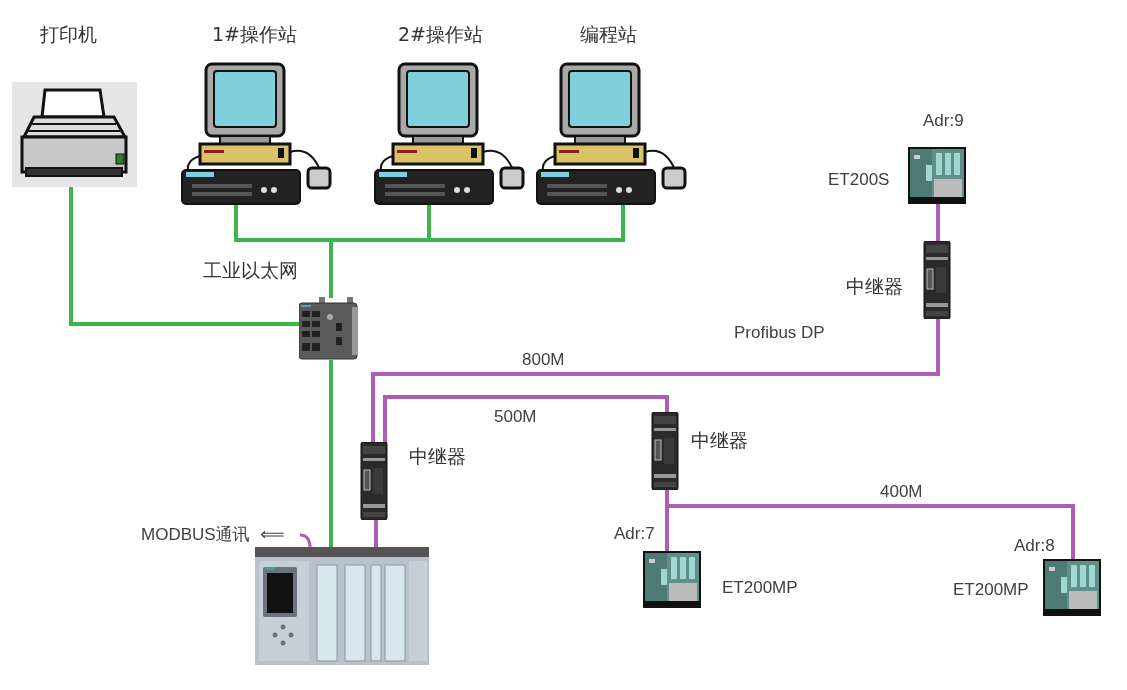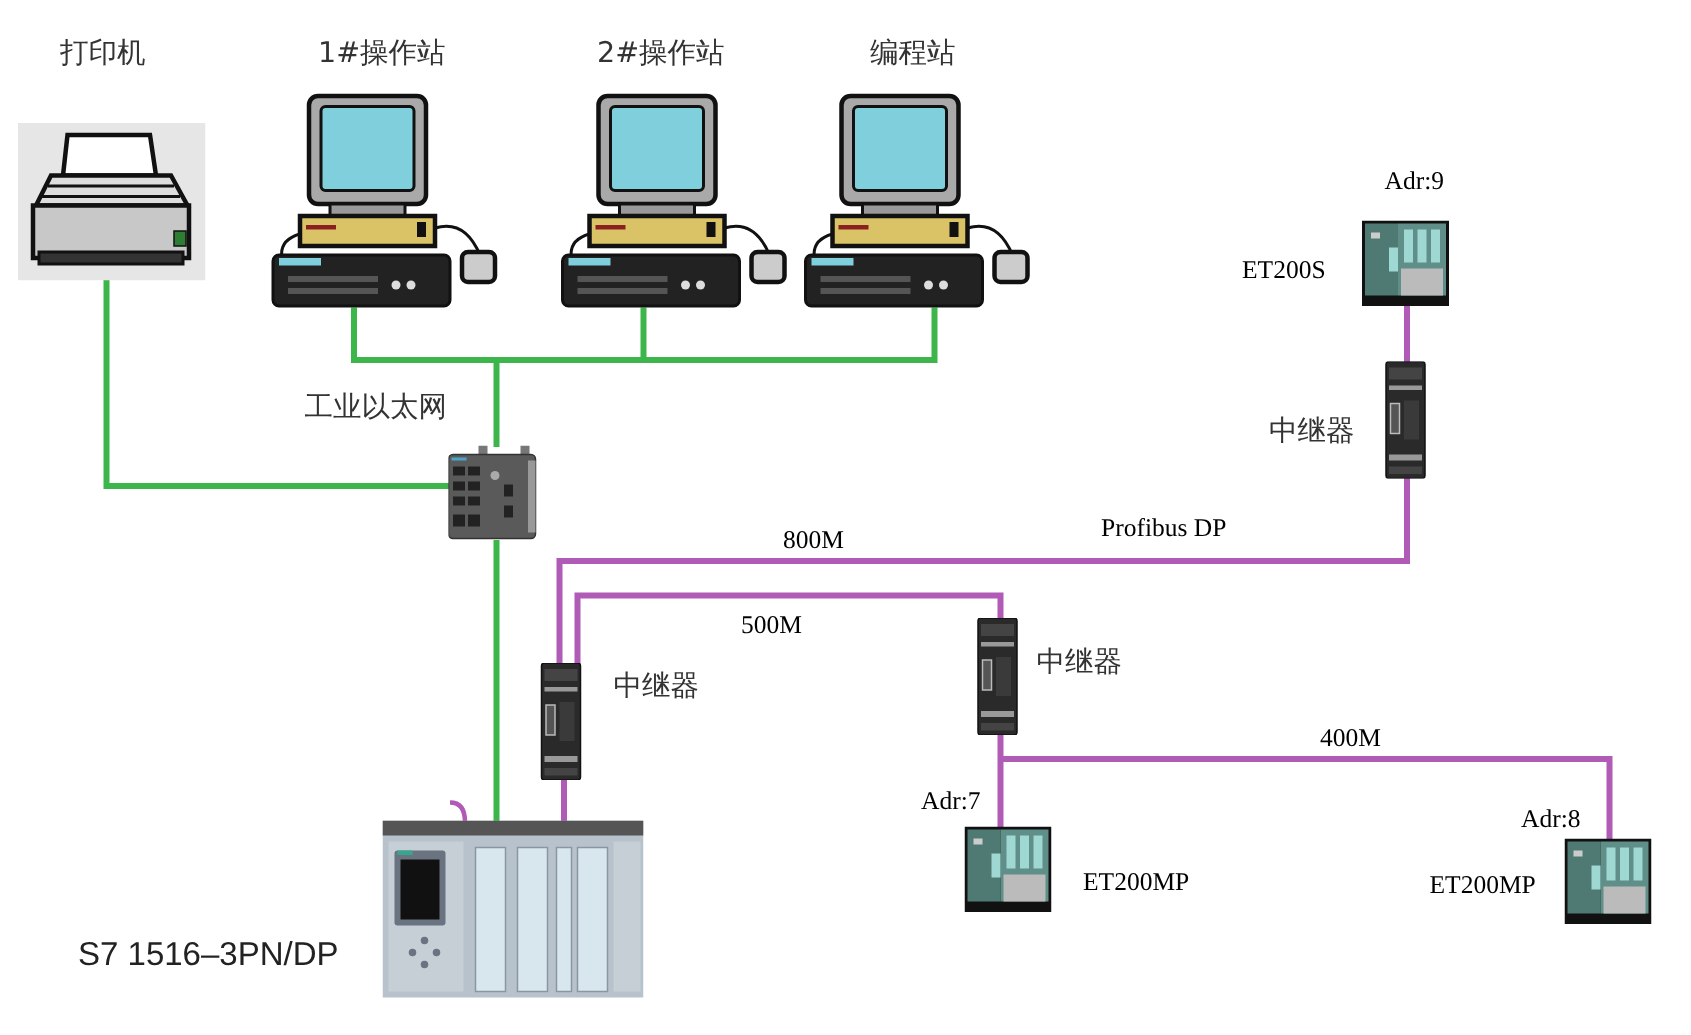--- a/index.html
+++ b/index.html
@@ -1,21 +1,21 @@
 <!DOCTYPE html>
 <html><head>
 <meta charset="utf-8">
 <style>
   html, body { margin:0; padding:0; background:#ffffff; }
   body { width:1127px; height:690px; position:relative; overflow:hidden;
          font-family:"DejaVu Sans", sans-serif; }
   #stage { position:absolute; left:0; top:0; width:1127px; height:682px; }
   .lbl { position:absolute; white-space:nowrap; color:#222; }
   .cn { font-family:"DejaVu Sans", sans-serif; font-size:19px; color:#333; }
-  .serif { font-family:Liberation Serif, serif; font-size:17px; color:#000000; }
+  .serif { font-family:Liberation Sans, sans-serif; font-size:17px; color:#404040; }
   .sans-big { font-family:"Liberation Sans", sans-serif; font-size:22px; color:#222; }
   .dev { position:absolute; }
 </style>
 </head>
 <body>
 
 <div id="stage">
 
   <svg width="1127" height="690" style="position:absolute;left:0;top:0">
     <g fill="none" stroke="#3cb54a" stroke-width="4">
@@ -121,21 +121,21 @@
       <rect x="2" y="0" width="26" height="78" rx="2" fill="#2a2a2a" stroke="#111"></rect>
       <rect x="4" y="4" width="22" height="8" fill="#444"></rect>
       <rect x="4" y="16" width="22" height="3" fill="#999"></rect>
       <rect x="5" y="28" width="6" height="20" fill="#555" stroke="#bbb" stroke-width="1"></rect>
       <rect x="14" y="26" width="10" height="26" fill="#3a3a3a"></rect>
       <rect x="4" y="62" width="22" height="4" fill="#999"></rect>
       <rect x="4" y="70" width="22" height="5" fill="#444"></rect>
     </g>
   </svg>
 
-  <div class="lbl serif" style="left:734px;top:342px">Profibus DP</div>
+  <div class="lbl serif" style="left:734px;top:323px">Profibus DP</div>
   <div class="lbl serif" style="left:522px;top:350px">800M</div>
   <div class="lbl serif" style="left:494px;top:407px">500M</div>
   <div class="lbl serif" style="left:880px;top:482px">400M</div>
 
   <svg class="dev" style="left:359px;top:442px" width="30" height="78" viewBox="0 0 30 78">
     <use href="#rp"></use>
   </svg>
   <div class="lbl cn" style="left:409px;top:444px">中继器</div>
 
   <svg class="dev" style="left:650px;top:412px" width="30" height="78" viewBox="0 0 30 78">
@@ -148,22 +148,25 @@
     <use href="#io"></use>
   </svg>
   <div class="lbl serif" style="left:722px;top:578px">ET200MP</div>
 
   <div class="lbl serif" style="left:1014px;top:536px">Adr:8</div>
   <svg class="dev" style="left:1043px;top:559px" width="58" height="57" viewBox="0 0 58 57">
     <use href="#io"></use>
   </svg>
   <div class="lbl serif" style="left:953px;top:580px">ET200MP</div>
 
+  <div class="lbl serif" style="left:141px;top:523px">
+    <span>MODBUS通讯</span>
+    <span style="margin-left:6px">⟸</span>
+  </div>
 
-  <div class="lbl sans-big" style="left:52px;top:623px">S7 1516–3PN/DP</div>
   <svg class="dev" style="left:255px;top:547px" width="174" height="120" viewBox="0 0 174 120">
     <rect x="0" y="0" width="174" height="118" fill="#b8c2cc"></rect>
     <rect x="0" y="0" width="174" height="10" fill="#555"></rect>
     <rect x="4" y="14" width="50" height="100" fill="#c6ced6"></rect>
     <rect x="8" y="20" width="34" height="50" rx="2" fill="#6a7480"></rect>
     <rect x="12" y="26" width="26" height="40" fill="#111"></rect>
     <rect x="10" y="20" width="10" height="3" fill="#3aa58f"></rect>
     <g fill="#6a7480">
       <circle cx="28" cy="80" r="2.5"></circle>
         <circle cx="20" cy="88" r="2.5"></circle>

